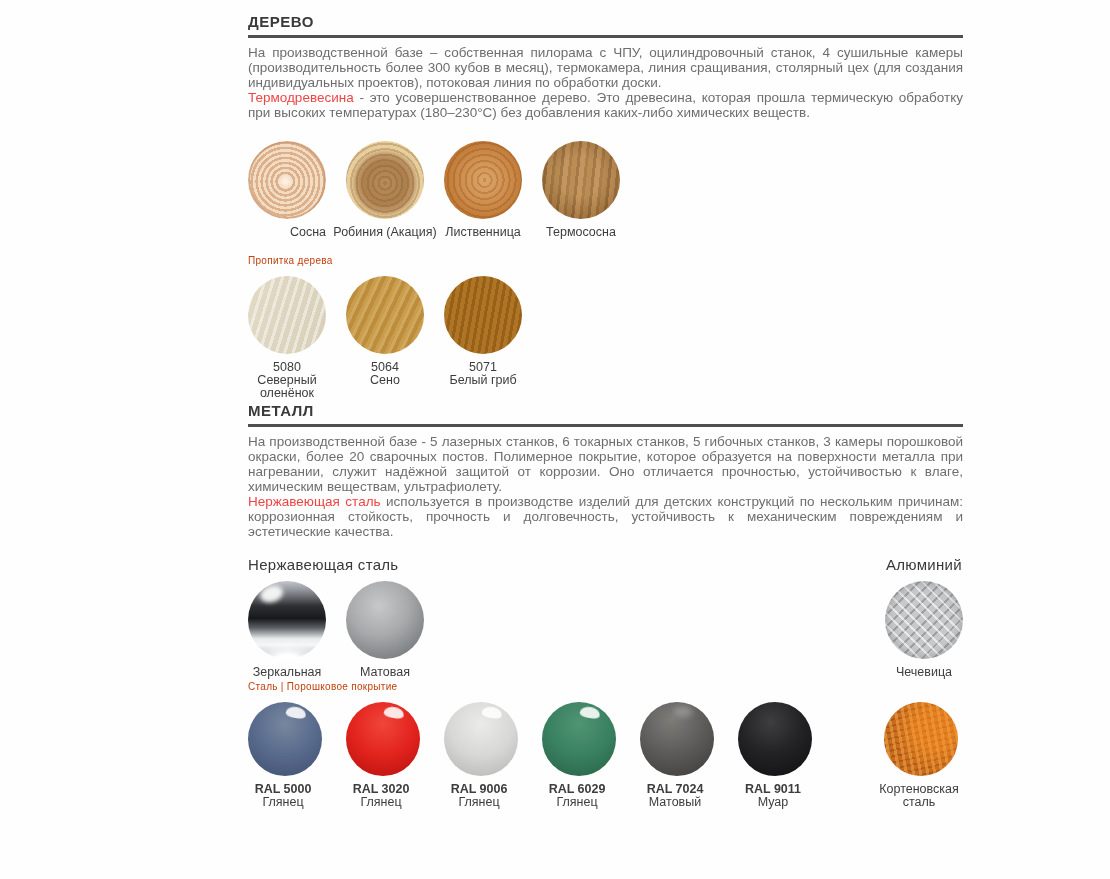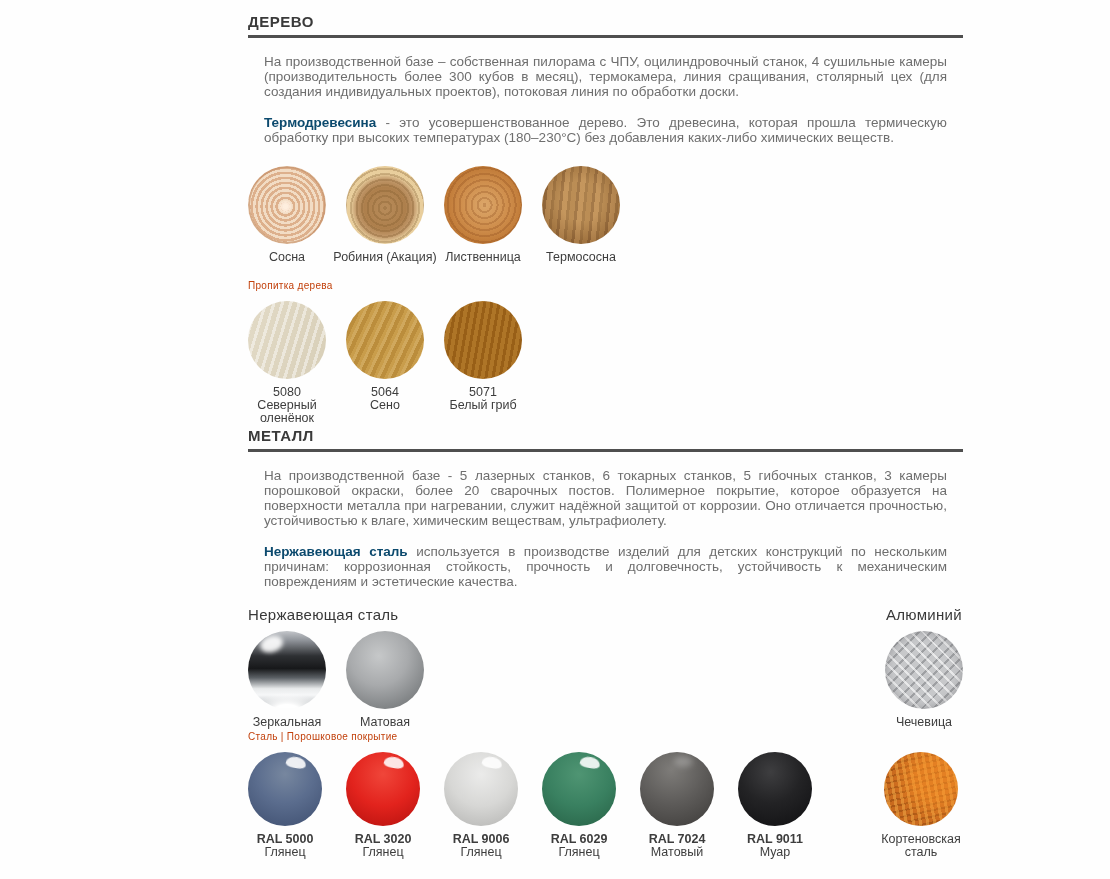--- a/index.html
+++ b/index.html
@@ -8,26 +8,26 @@
   .content{position:absolute;left:248px;top:0;width:715px;}
 
   
   .sec-title{margin:0;font-size:15px;font-weight:700;color:#3a3a3a;letter-spacing:.5px;}
   .sec-title.first{margin-top:13px;}
   .rule{height:3px;background:#4f4f4f;margin-top:5px;}
   .subheading{margin:0;font-size:10px;font-weight:400;color:#c2410c;letter-spacing:.3px;}
 
   
   .body{margin-top:7px;font-size:13.5px;line-height:15px;color:#6e6e6e;text-align:justify;}
-  .body p{margin:16px;}
-  .lead{font-weight:700;color:#0c4a6e;}
+  .body p{margin:0;}
+  .lead{font-weight:400;color:#ef4444;}
 
   
   .row{display:flex;align-items:flex-start;}
-  .cell{flex:0 0 auto;display:flex;flex-direction:column;align-items:center;}
+  .cell{flex:0 0 auto;display:flex;flex-direction:column;align-items:flex-end;}
   .cell-78{width:78px;margin-right:20px;}
   .cell-74{width:74px;margin-right:24px;}
   .disc{border-radius:50%;position:relative;overflow:hidden;}
   .d78{width:78px;height:78px;}
   .d74{width:74px;height:74px;}
   .cap{margin-top:7px;font-size:12.5px;line-height:13px;color:#3d3d3d;text-align:center;}
   .cap.wide{width:112px;margin-left:-17px;margin-right:-17px;}
   .cap.nowrap{white-space:nowrap;}
   .cap .code-b{font-weight:700;}
 

